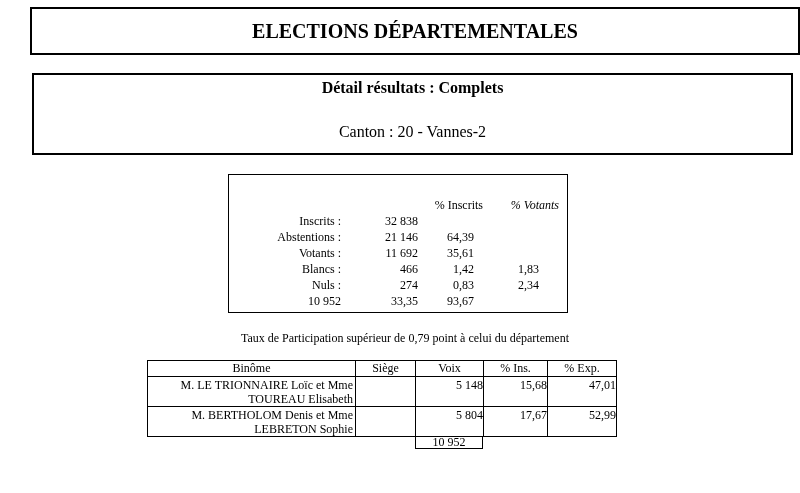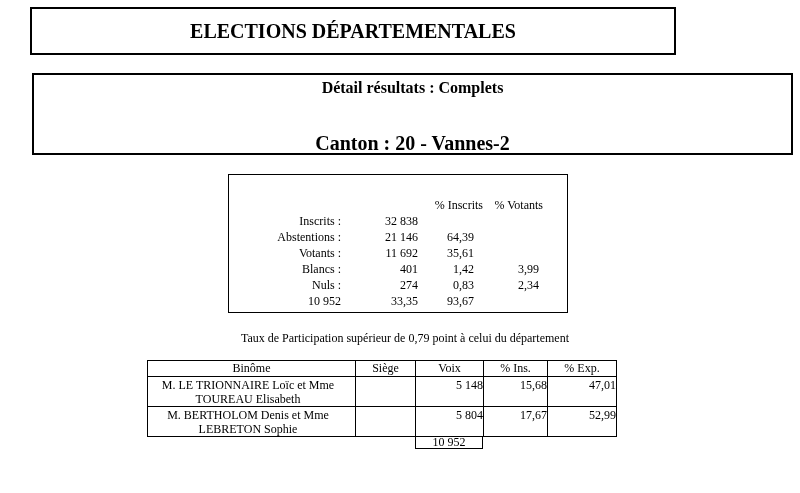--- a/index.html
+++ b/index.html
@@ -7,75 +7,75 @@
     font-family: "Liberation Serif", "DejaVu Serif", serif;
     background:#ffffff; color:#000000;
   }
   #page {
     position:relative; width:800px; height:493px;
     background:#ffffff; overflow:hidden;
   }
 
   
   .title-box {
-    position:absolute; left:30px; top:7px; width:646px; height:48px;
+    position:absolute; left:30px; top:7px; width:770px; height:48px;
     border:2px solid #000;
     display:flex; flex-direction:column; align-items:center; justify-content:center;
   }
   .title-line1 { font-size:20px; font-weight:bold; line-height:22px; }
   .title-line2 { font-size:19px; font-weight:bold; line-height:21px; }
   .title-line2 .date-part { margin-left:27px; }
 
   
   .detail-box {
     position:absolute; left:32px; top:73px; width:761px; height:82px;
     border:2px solid #000;
   }
   .detail-line {
     position:absolute; top:3px; left:0; right:0;
     text-align:center; font-size:16px; font-weight:bold; line-height:19px;
   }
   .canton-line {
-    position:absolute; top:59px; left:0; right:0;
-    text-align:center; font-size:20px; font-weight:bold; line-height:19px;
+    position:absolute; top:47px; left:0; right:0;
+    text-align:center; font-size:16px; font-weight:normal; line-height:19px;
   }
 
   
   .stats-box {
     position:absolute; left:228px; top:174px; width:340px; height:139px;
     border:1px solid #000; padding-top:22px;
     font-size:12px;
   }
   .stats-grid {
     display:grid;
     grid-template-columns:112px 77px 56px 65px;
     grid-auto-rows:16px;
   }
   .stats-grid .cell { text-align:right; line-height:16px; white-space:nowrap; }
   .stats-grid .hdr-ins { position:relative; left:9px; }
-  .stats-grid .hdr-vot { position:relative; left:4px; }
+  .stats-grid .hdr-vot { position:relative; left:20px;font-style:italic; }
 
   
   .participation {
     position:absolute; left:5px; top:331px; width:800px;
     text-align:center; font-size:12px; line-height:14px;
   }
 
   
   table.results {
     position:absolute; left:147px; top:360px;
     border-collapse:collapse; table-layout:fixed;
     font-size:12px;
   }
   table.results th, table.results td {
     border:1px solid #000; font-weight:normal;
     vertical-align:top; line-height:14px;
   }
   table.results th { height:15px; text-align:center; line-height:15px; }
-  table.results td.name  { text-align:center; padding:1px 10px 0 3px; }
+  table.results td.name  { text-align:right; padding:1px 2px 0 3px; }
   table.results td.num   { text-align:right; padding-top:1px; }
   table.results tr.r1 td { height:29px; }
   table.results tr.r2 td { height:30px; }
 
   .total-cell {
     position:absolute; left:415px; top:436px; width:68px; height:13px;
     border:1px solid #000; border-top:none;
     text-align:center; font-size:12px; line-height:12px;
   }
 </style>
@@ -109,23 +109,23 @@
       <div class="cell">21 146</div>
       <div class="cell">64,39</div>
       <div class="cell"></div>
 
       <div class="cell">Votants :</div>
       <div class="cell">11 692</div>
       <div class="cell">35,61</div>
       <div class="cell"></div>
 
       <div class="cell">Blancs :</div>
-      <div class="cell">401</div>
+      <div class="cell">466</div>
       <div class="cell">1,42</div>
-      <div class="cell">3,99</div>
+      <div class="cell">1,83</div>
 
       <div class="cell">Nuls :</div>
       <div class="cell">274</div>
       <div class="cell">0,83</div>
       <div class="cell">2,34</div>
 
       <div class="cell">10 952</div>
       <div class="cell">33,35</div>
       <div class="cell">93,67</div>
     </div>

